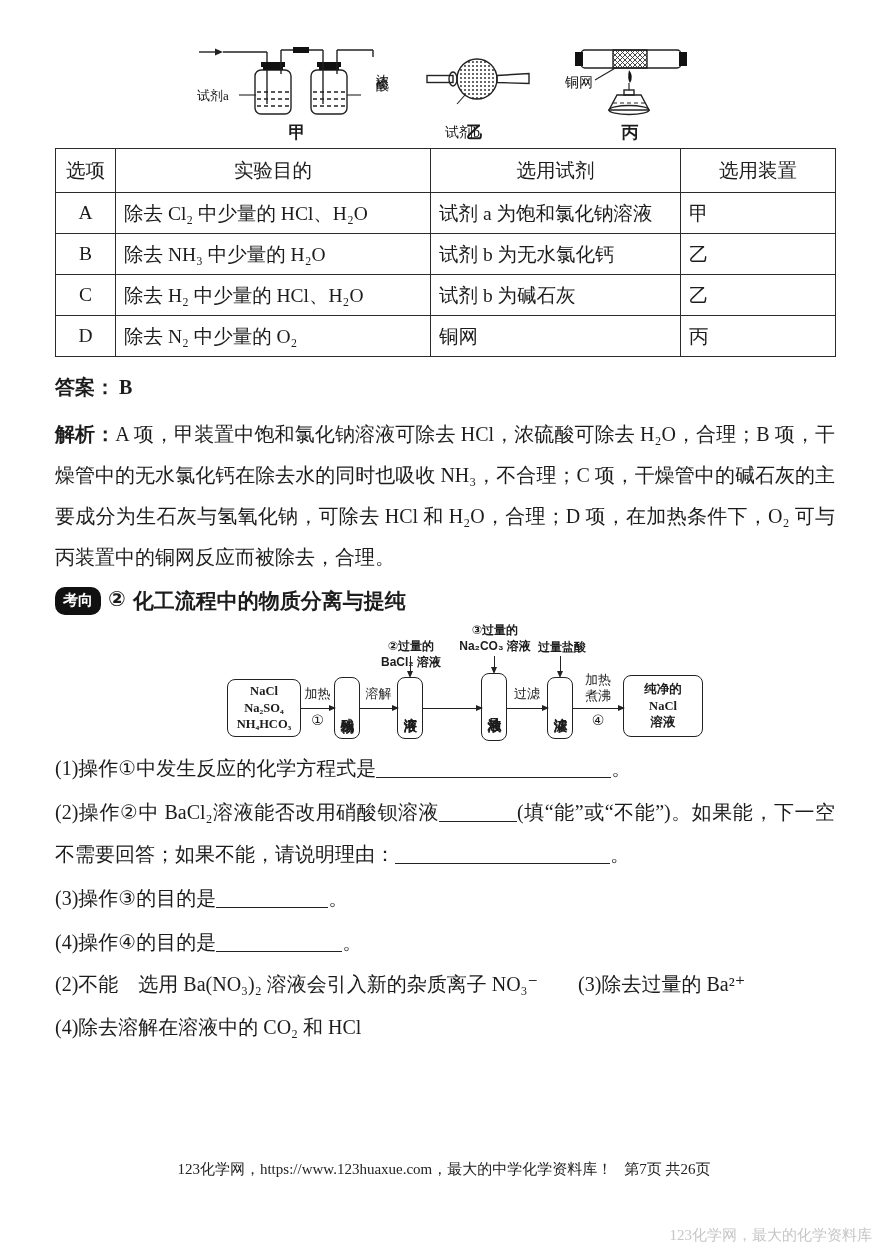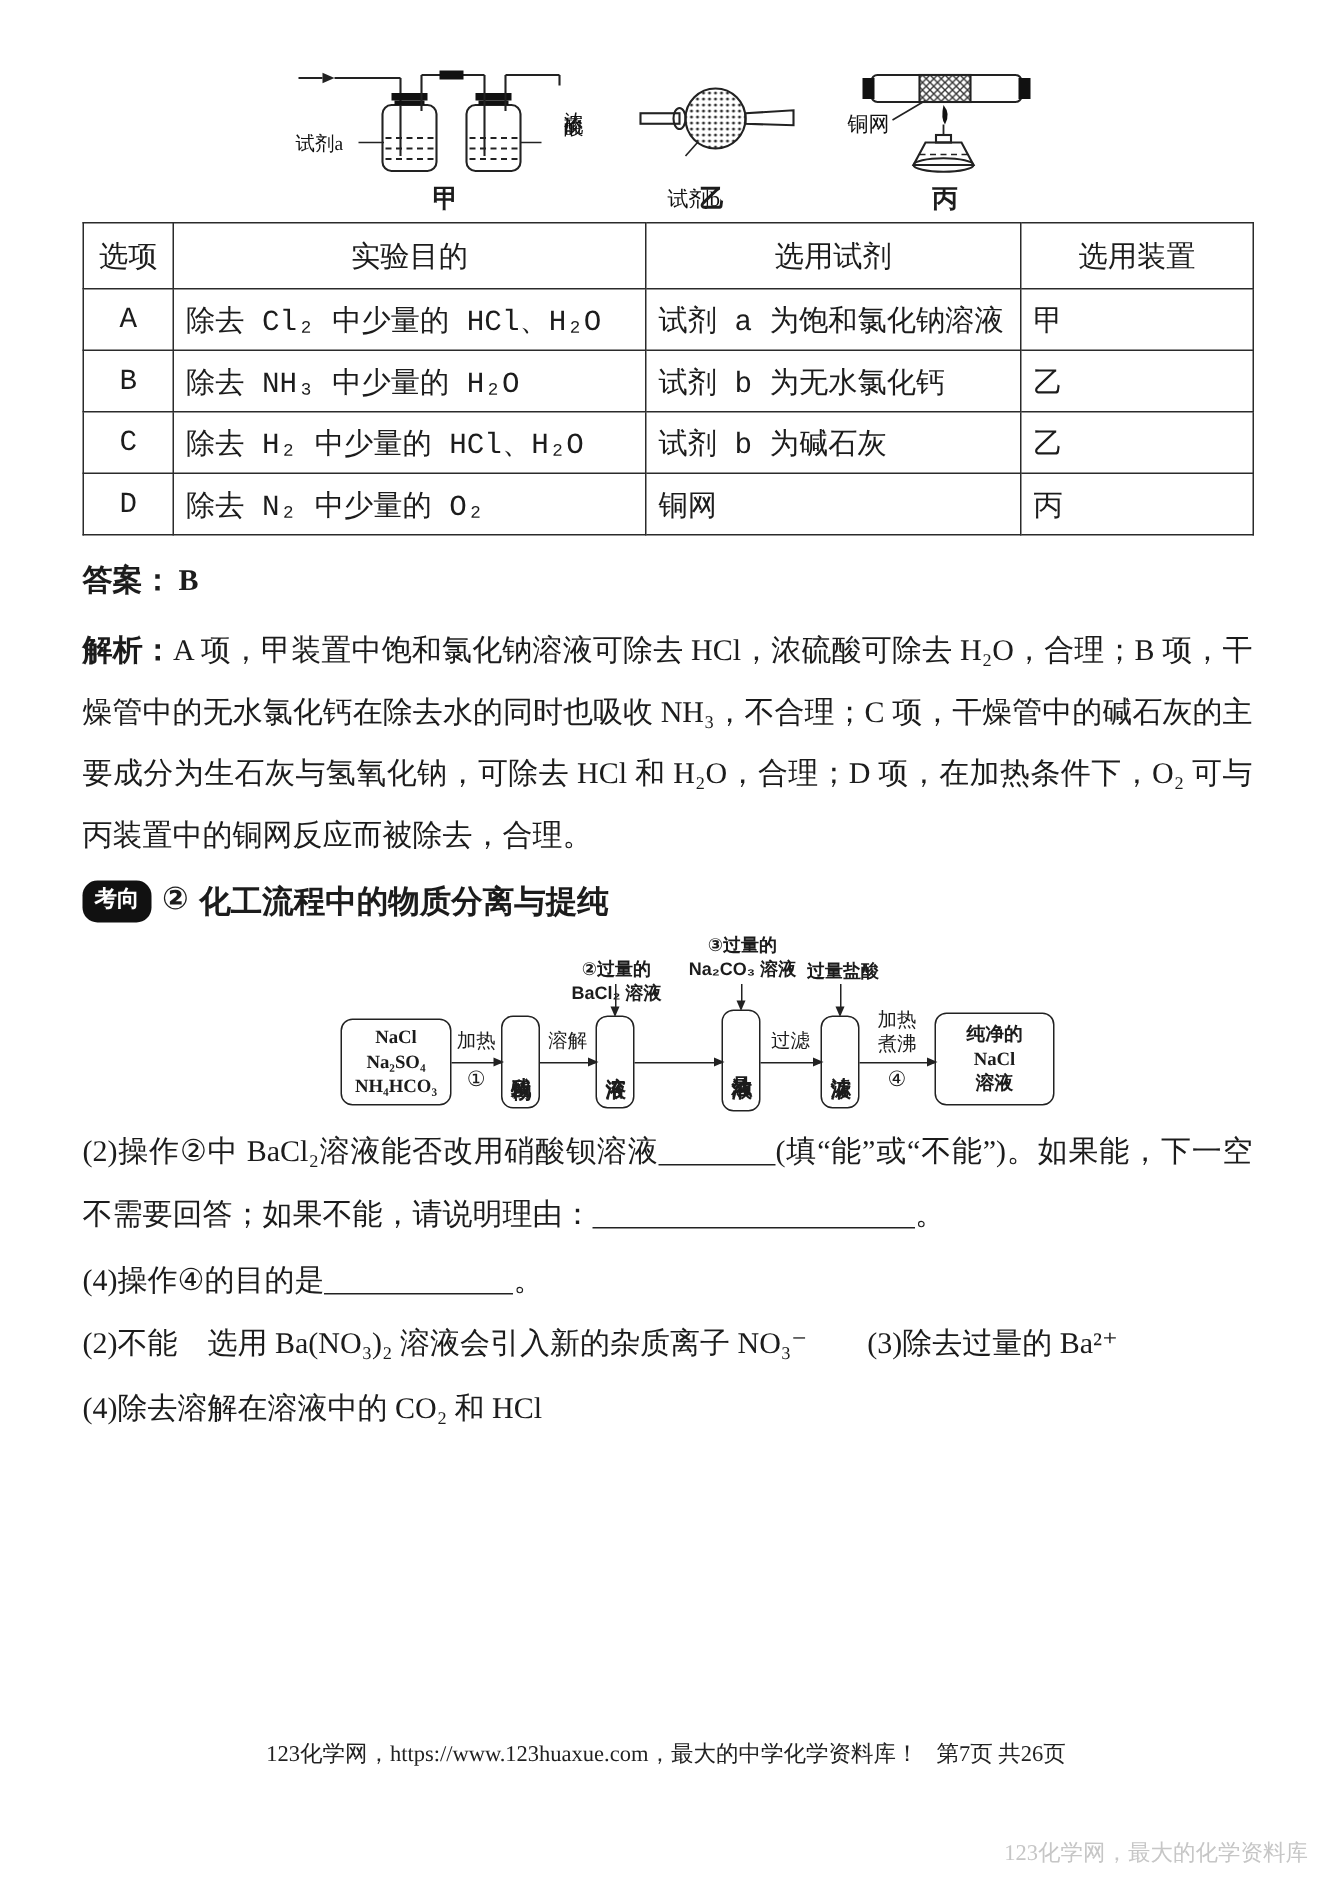--- a/index.html
+++ b/index.html
@@ -14,21 +14,21 @@
   
   .figures { display: flex; justify-content: center; align-items: flex-end; gap: 30px; height: 104px; margin-bottom: 4px; }
   .app { position: relative; }
   .app svg { display: block; }
   .app .cap { display: block; text-align: center; font-size: 17px; font-weight: bold; margin-top: 1px; }
   .side-label { position: absolute; font-size: 13px; color: #111; }
   .v-label { writing-mode: vertical-rl; letter-spacing: 2px; }
   .app-jia .cap { padding-left: 14px; }
 
   
-  table.opt { width: 780px; border-collapse: collapse; font-size: 19.5px; table-layout: fixed; font-family: Liberation Mono, monospace; }
+  table.opt { width: 780px; border-collapse: collapse; font-size: 19.5px; table-layout: fixed; }
   table.opt th, table.opt td { border: 1.4px solid #2b2b2b; }
   table.opt th { height: 44px; font-weight: normal; text-align: center; }
   table.opt td { height: 41px; padding: 2px 8px; text-align: left; }
   table.opt td.c { text-align: center; }
 
   
   .bl { font-family: "Liberation Sans", "DejaVu Sans", sans-serif; font-weight: bold; }
   p.line { font-size: 20px; line-height: 41px; }
   .ans-b { margin-top: 10px; font-size: 20px; }
   .ans-b .val { font-weight: bold; margin-left: 4px; }
@@ -234,21 +234,23 @@
       <div class="fbox vbox" style="left:320px; top:54px; width:26px; height:62px;">滤液</div>
       <div class="harrow" style="left:346px; top:85px; width:50px;"></div>
       <div class="alabel" style="left:346px; top:49px; width:50px;">加热
 煮沸</div>
       <div class="alabel" style="left:346px; top:89px; width:50px; font-size:14px;">④</div>
       <div class="fbox" style="left:396px; top:52px; width:80px; height:62px;">纯净的
 NaCl
 溶液</div>
     </div>
 
+    <p class="q"><span>(1)操作①中发生反应的化学方程式是</span><span class="blank w1"></span><span>。</span></p>
     <p class="q" style="text-align:justify;"><span>(2)操作②中 BaCl₂溶液能否改用硝酸钡溶液</span><span class="blank w2a"></span><span>(填“能”或“不能”)。如果能，下一空不需要回答；如果不能，请说明理由：</span><span class="blank w2b"></span><span>。</span></p>
+    <p class="q"><span>(3)操作③的目的是</span><span class="blank w3"></span><span>。</span></p>
     <p class="q"><span>(4)操作④的目的是</span><span class="blank w4"></span><span>。</span></p>
 
     <p class="ansline">(2)不能　选用 Ba(NO₃)₂ 溶液会引入新的杂质离子 NO₃⁻　　(3)除去过量的 Ba²⁺</p>
     <p class="ansline">(4)除去溶解在溶液中的 CO₂ 和 HCl</p>
 
   </div>
 
   <div class="footer">
     <span>123化学网，https://www.123huaxue.com，最大的中学化学资料库！</span><span class="pg">第7页 共26页</span>
   </div>

